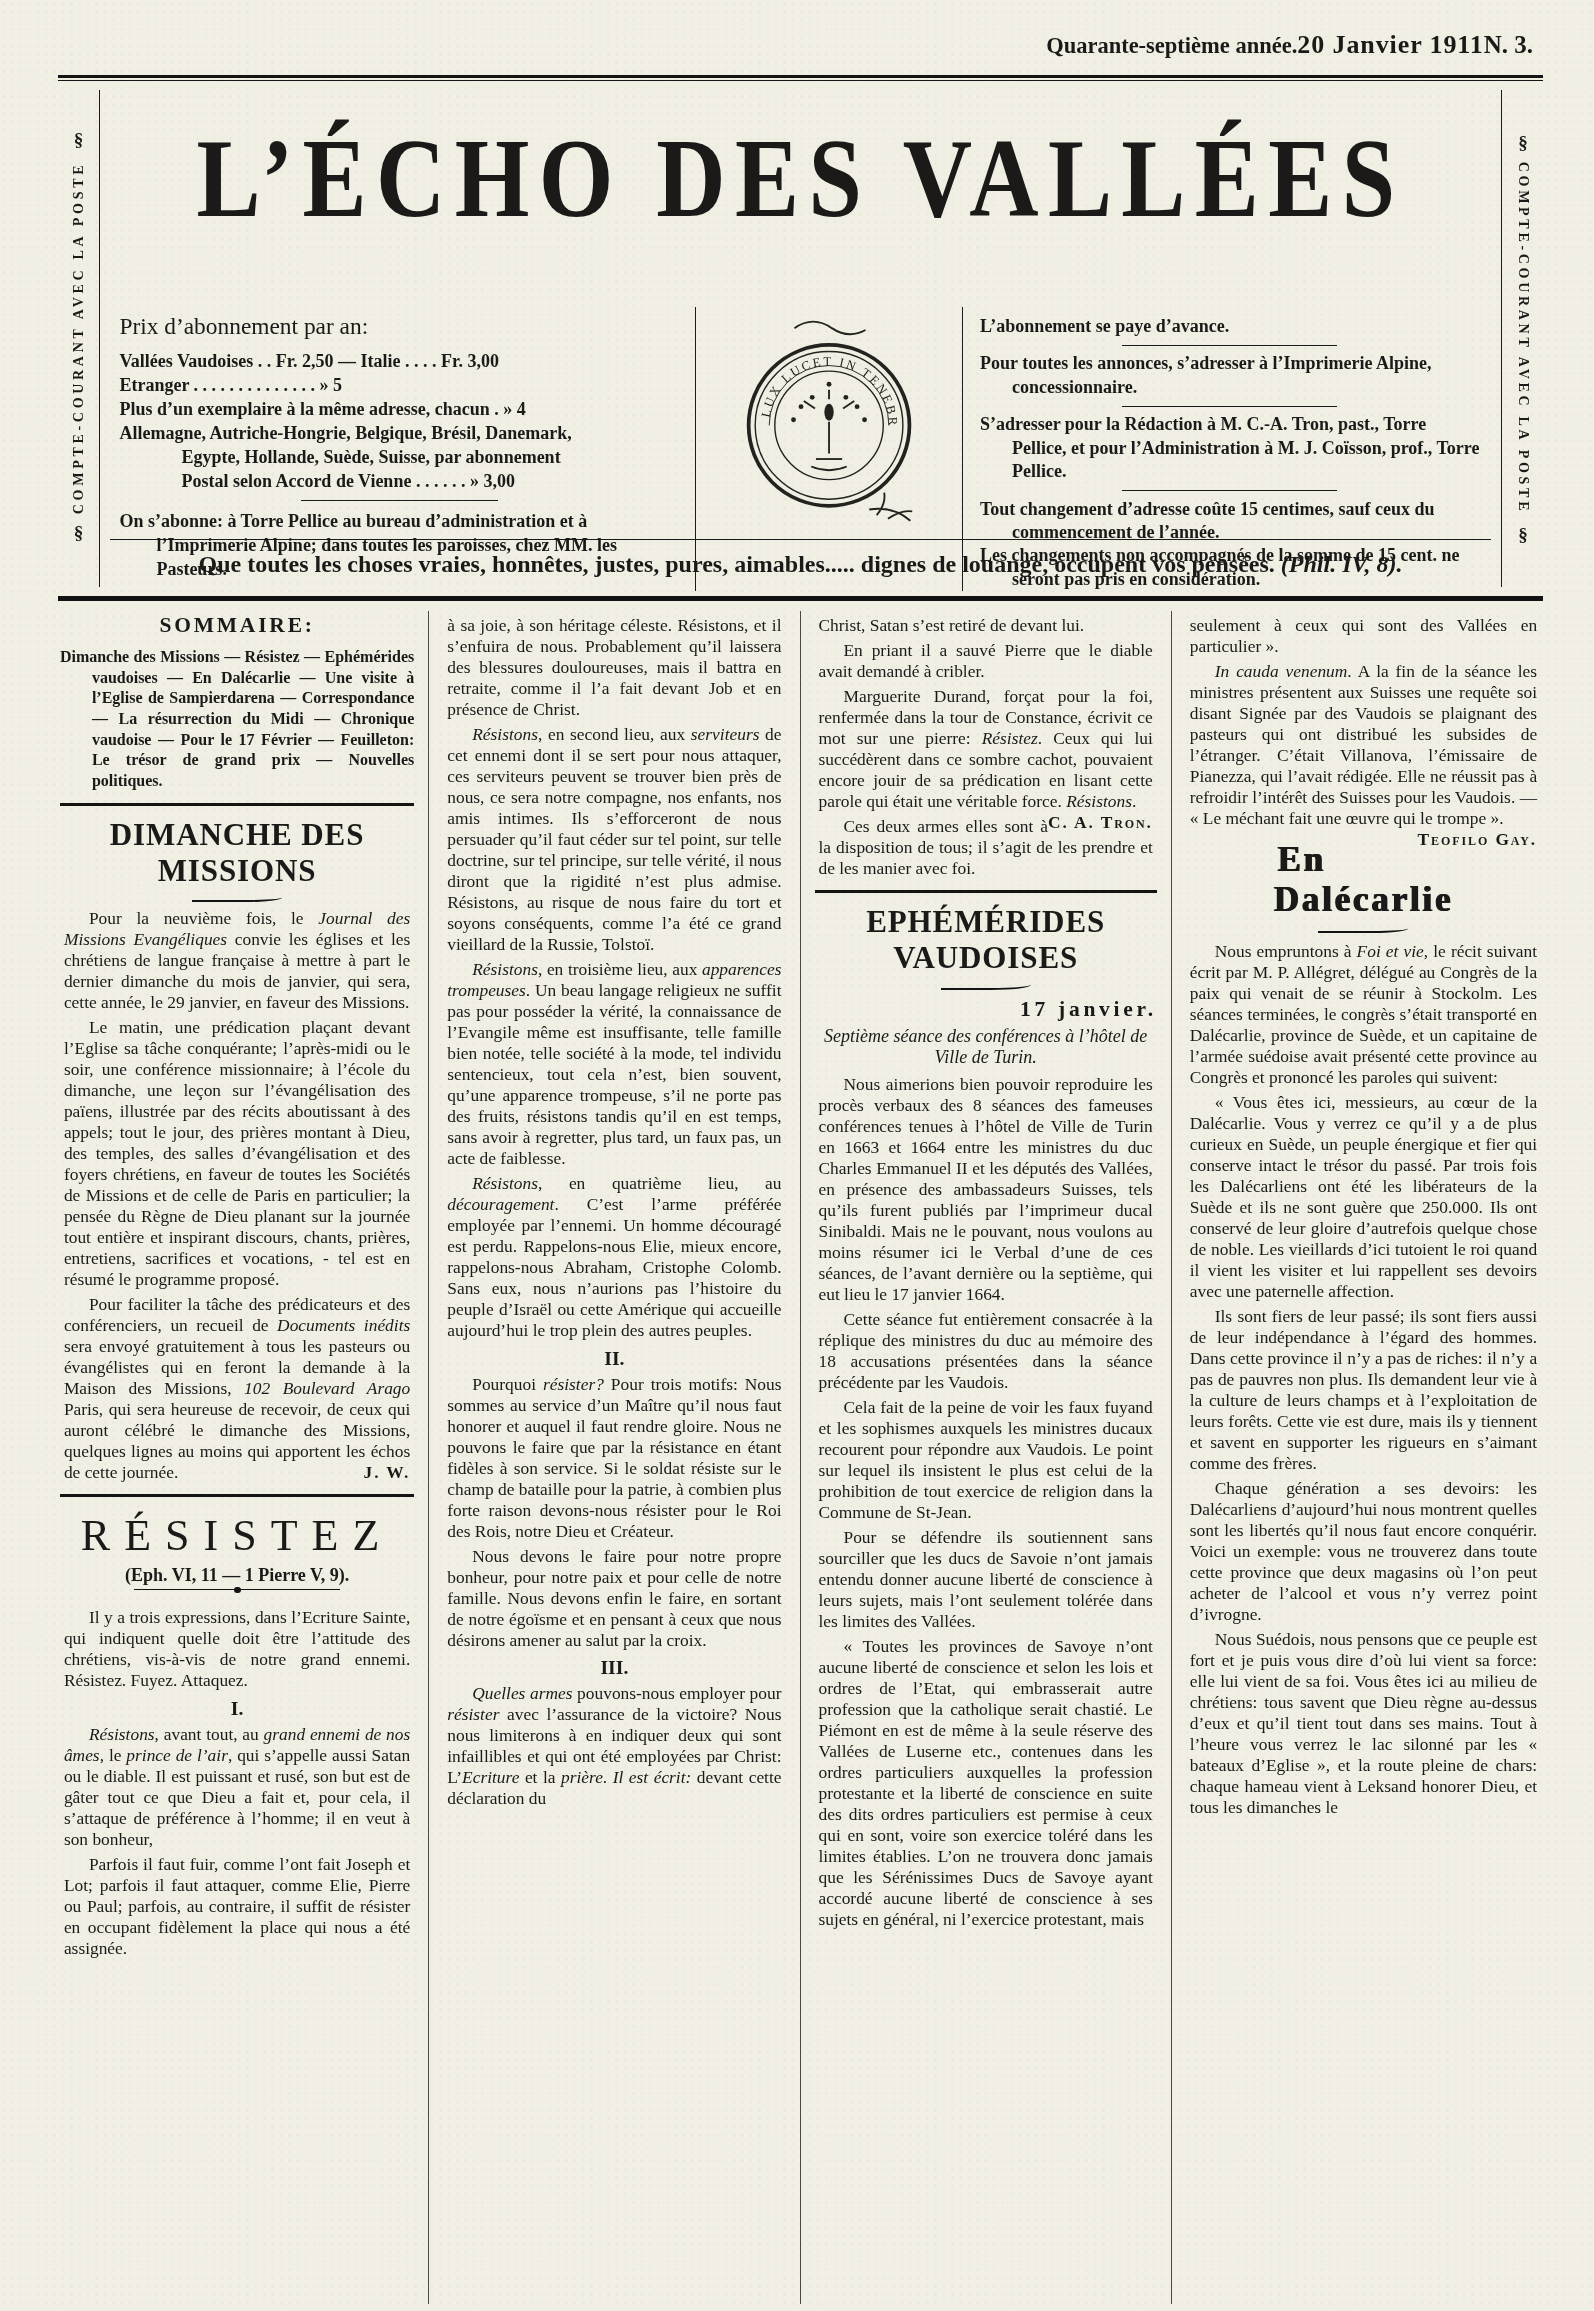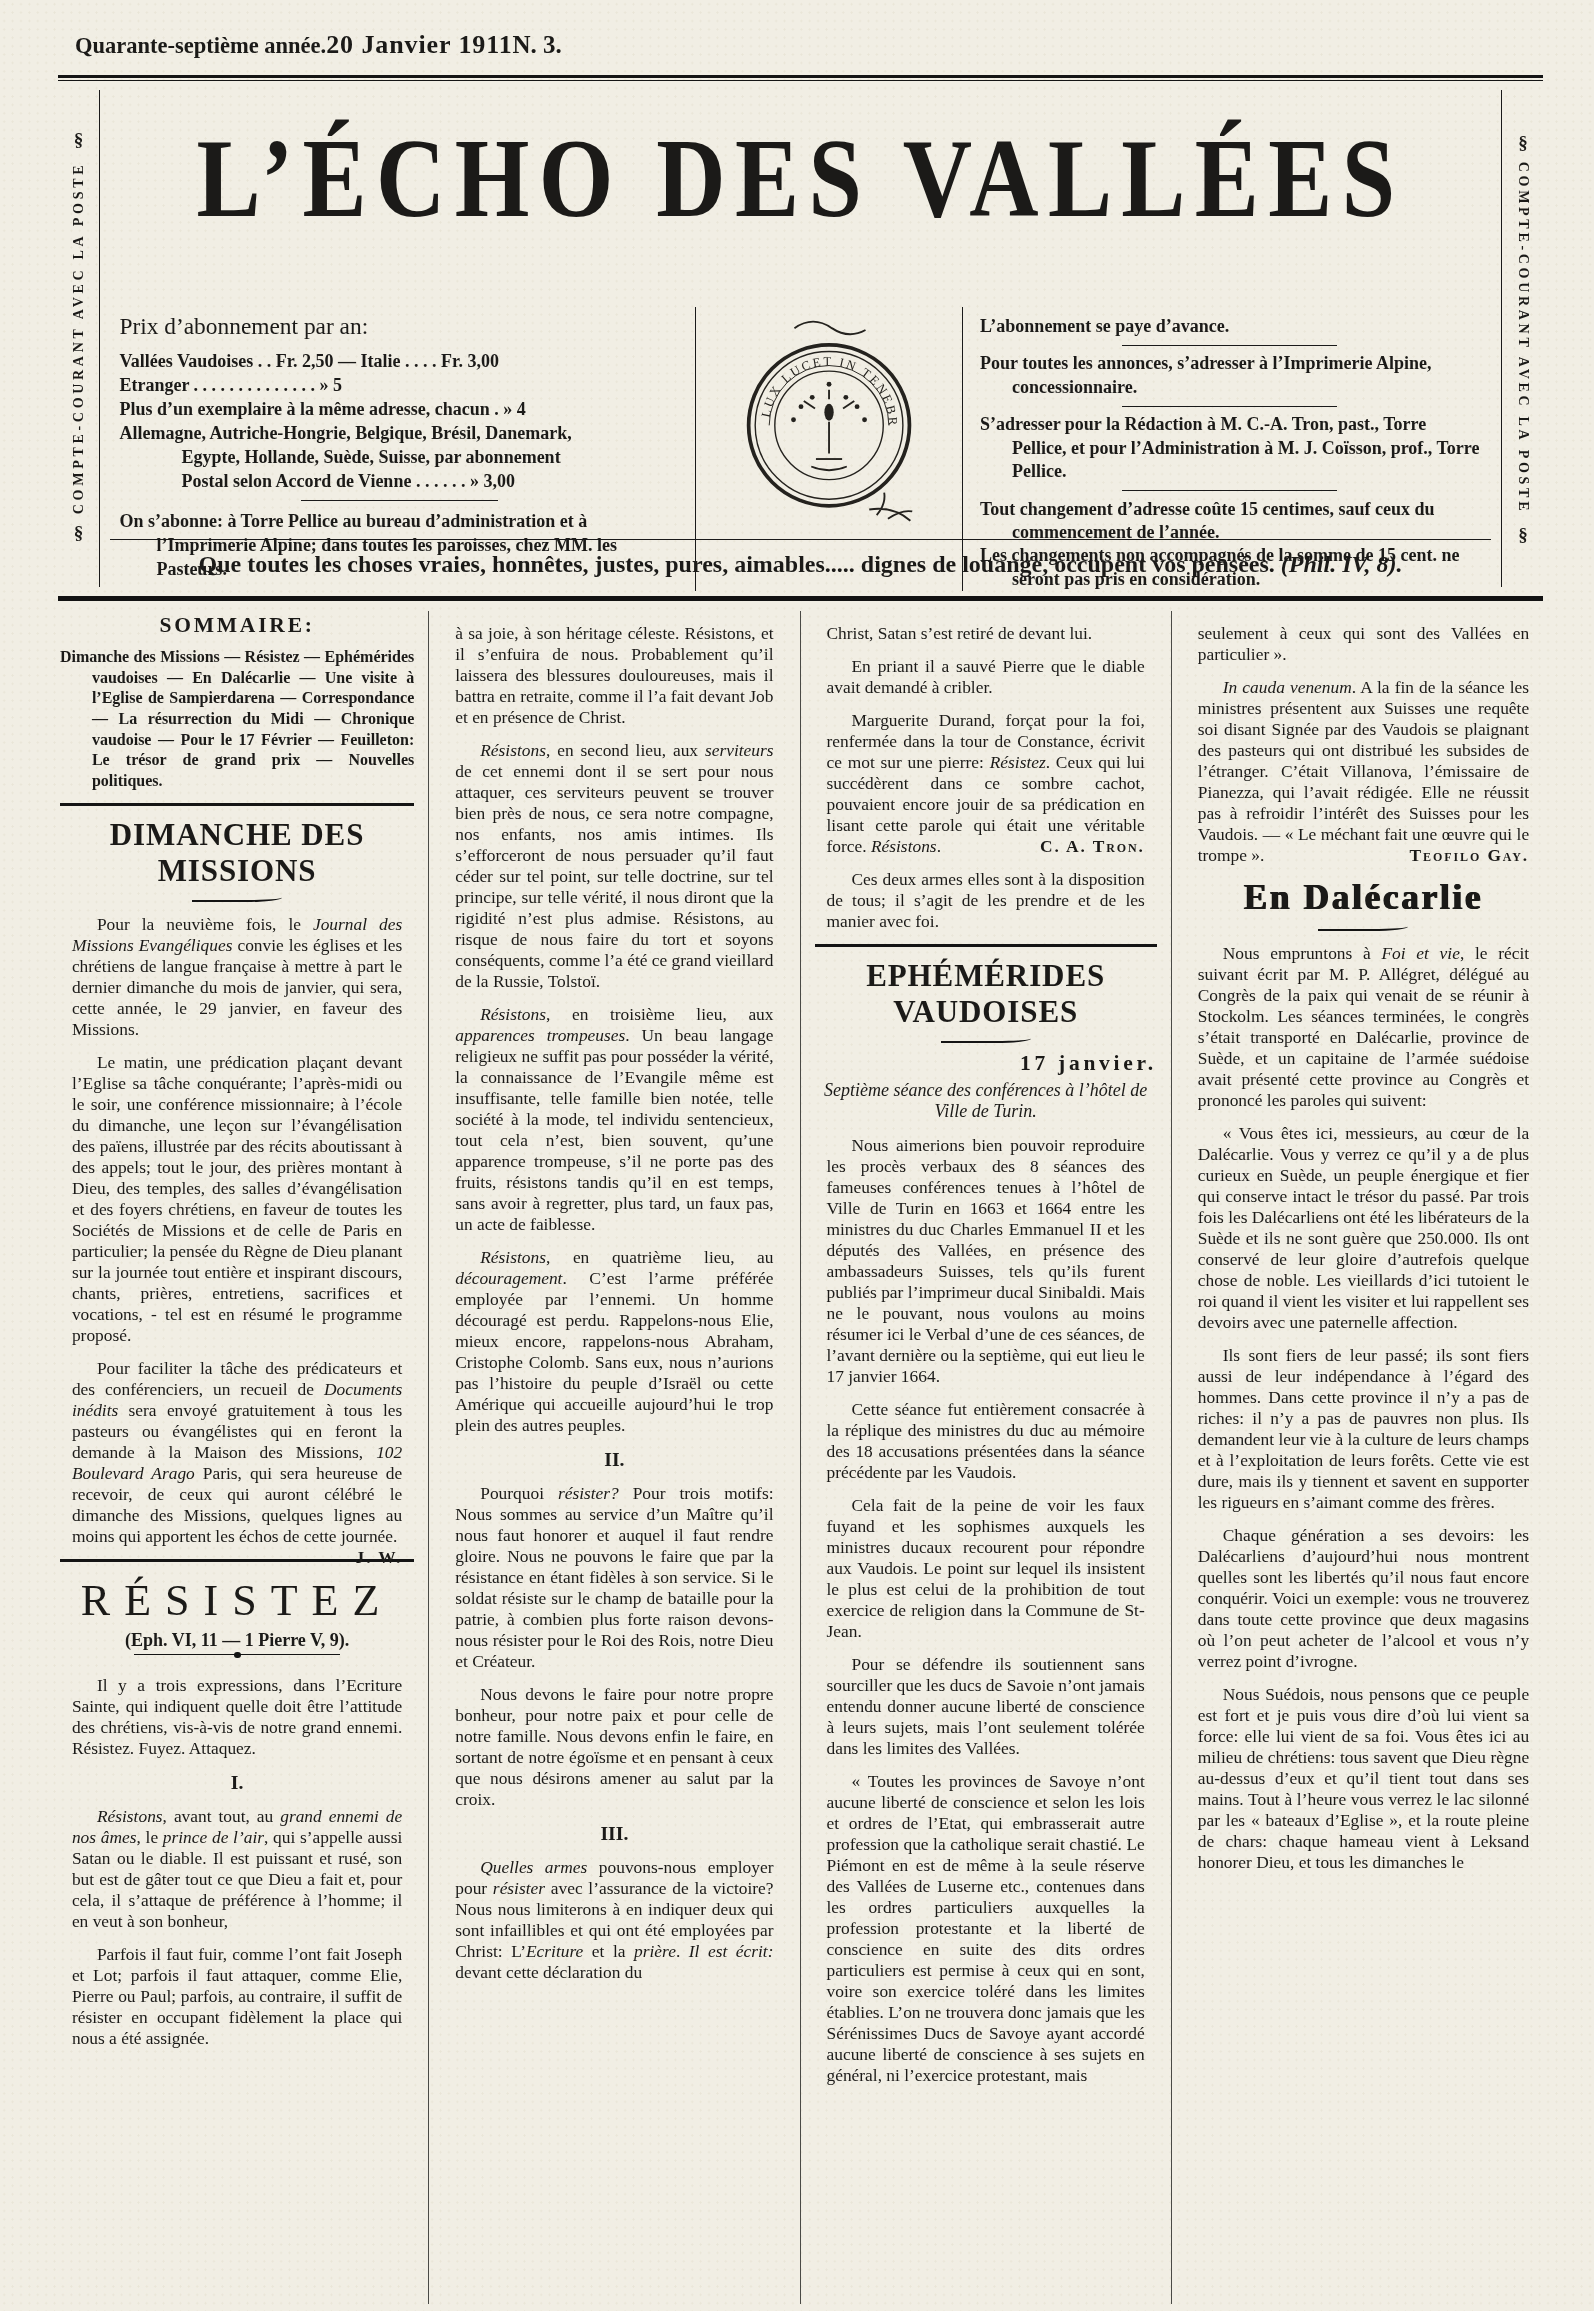--- a/index.html
+++ b/index.html
@@ -4,21 +4,21 @@
 <style>
   html,body{margin:0;padding:0;background:#888;}
   .page{position:relative;width:1595px;height:2311px;margin:0 auto;
     background:#f1eee4;
     background-image:radial-gradient(#e9e5d7 0.9px, transparent 1.1px);
     background-size:8.4px 8.4px;
     color:#1b1a18;font-family:"Liberation Serif","DejaVu Serif",serif;overflow:hidden;}
 
   
   .topline{position:absolute;top:30px;left:75px;right:62px;display:flex;
-    justify-content:flex-start;align-items:baseline;font-weight:bold;}
+    justify-content:flex-end;align-items:baseline;font-weight:bold;}
   .topline .yr{font-size:22.5px;}
   .topline .date{font-size:26px;letter-spacing:0.9px;}
   .topline .num{font-size:25px;}
   .toprule{position:absolute;top:75px;left:58px;right:52px;height:0;
     border-top:3.7px solid #141414;border-bottom:0.9px solid #141414;padding-top:1.9px;}
 
   
   .mast{position:absolute;top:84px;left:58px;right:52px;height:512px;border-bottom:5.6px solid #121212;}
   .sidebar{position:absolute;top:5.6px;bottom:9.4px;width:41px;display:flex;align-items:center;justify-content:center;}
   .sidebar.left{left:0;border-right:1.9px solid #1a1a1a;}
@@ -50,21 +50,21 @@
   .motto em{font-weight:bold;}
 
   
   .columns{position:absolute;top:611px;left:58px;right:52px;bottom:7.5px;display:grid;
     grid-template-columns:repeat(4,1fr);}
   .col{padding:0 14px;overflow:hidden;}
   .col:not(:last-child){border-right:1.4px solid #4a4a46;}
   .col:first-child{padding-left:1.9px;}
   .col:last-child{padding-right:1.9px;}
 
-  .para{font-size:17.4px;line-height:21px;text-align:justify;text-indent:25px;margin:12px;}
+  .para{font-size:17.4px;line-height:21px;text-align:justify;text-indent:25px;margin:4px;}
   .para.noindent{text-indent:0;}
   .para em{font-style:italic;}
   .sig{float:right;font-variant:small-caps;font-weight:bold;letter-spacing:1.9px;text-indent:0;}
   .som-title{text-align:center;font-weight:bold;font-size:21.5px;letter-spacing:2.8px;margin:1.9px 0 9.4px;}
   .som-body{font-size:16px;line-height:20.6px;text-align:justify;padding-left:32px;text-indent:-32px;font-weight:bold;}
   .rule{height:0;border-top:3.3px solid #141414;margin:11.2px 0;}
   .h1{ text-align:center;font-size:31px;font-weight:bold;letter-spacing:0.9px;margin:9.4px 0 5.6px;}
   .h1::after,.h1-fat::after{content:"";display:block;width:90px;height:6.6px;margin:4.7px auto 1.9px;
     border-bottom:2.3px solid #141414;border-radius:0 0 60%/80% 60%;}
   .h1-display{text-align:center;font-size:44px;font-weight:normal;letter-spacing:14px;margin:13px 0 3.7px;}

